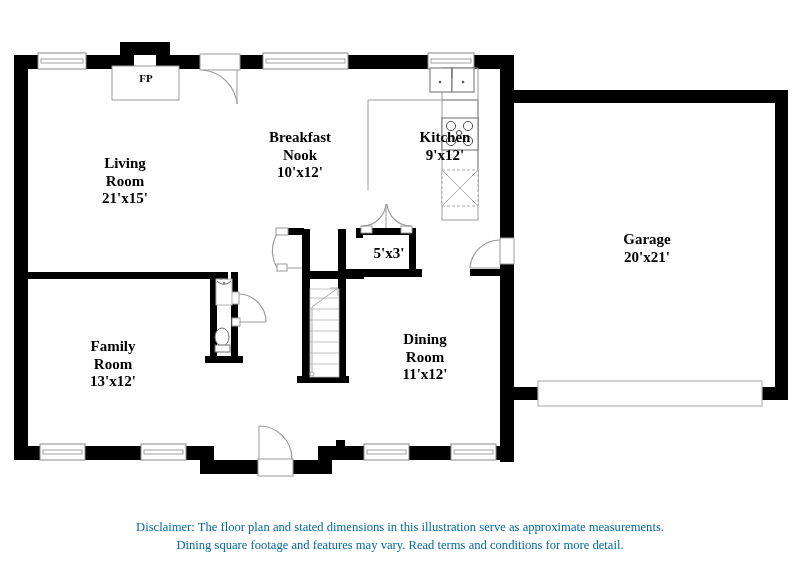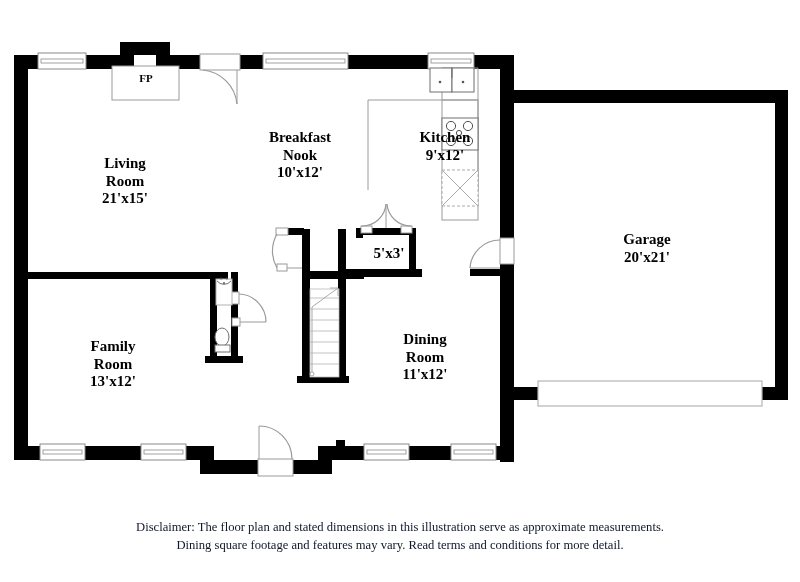--- a/index.html
+++ b/index.html
@@ -40,21 +40,21 @@
   }
   .disclaimer {
     position: absolute;
     left: 0;
     top: 518px;
     width: 800px;
     text-align: center;
     font-family: "Liberation Serif", serif;
     font-size: 12.6px;
     line-height: 18px;
-    color: #0f172a;
+    color: #0369a1;
   }
   .disclaimer div { white-space: nowrap; }
 </style>
 </head>
 <body>
 
 <div id="floorplan-root">
 
   <svg id="plan" viewBox="0 0 800 582">
 

